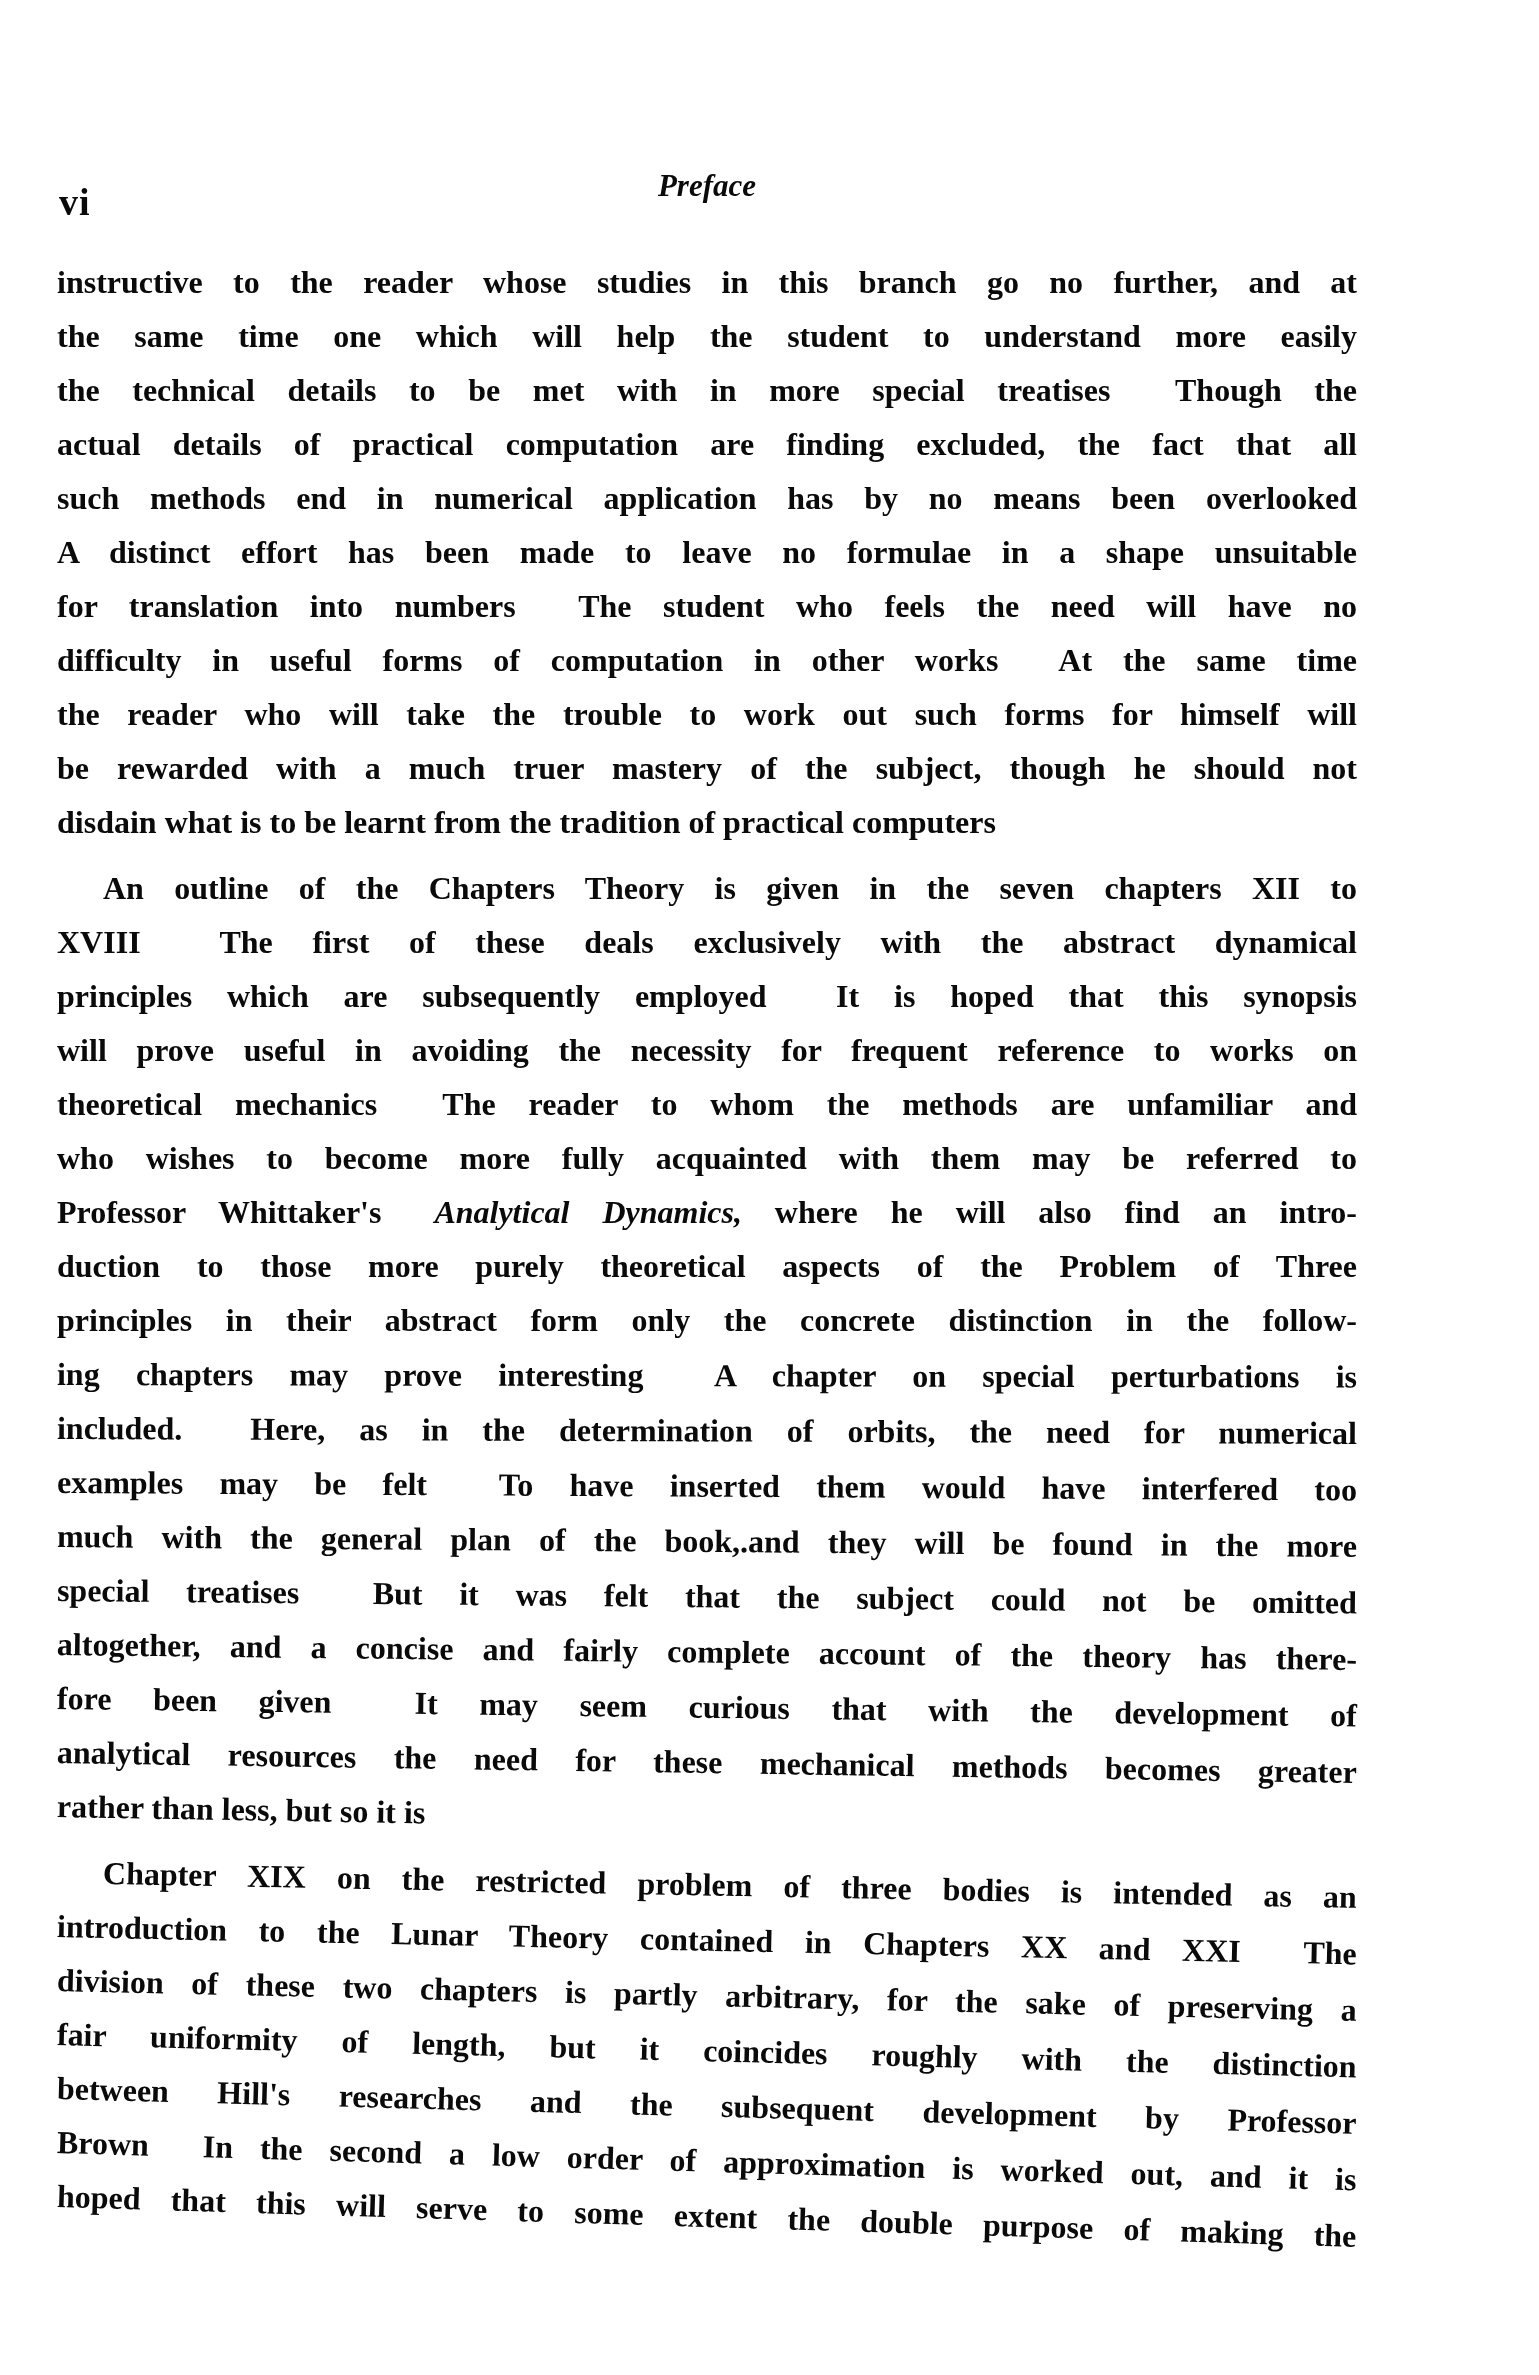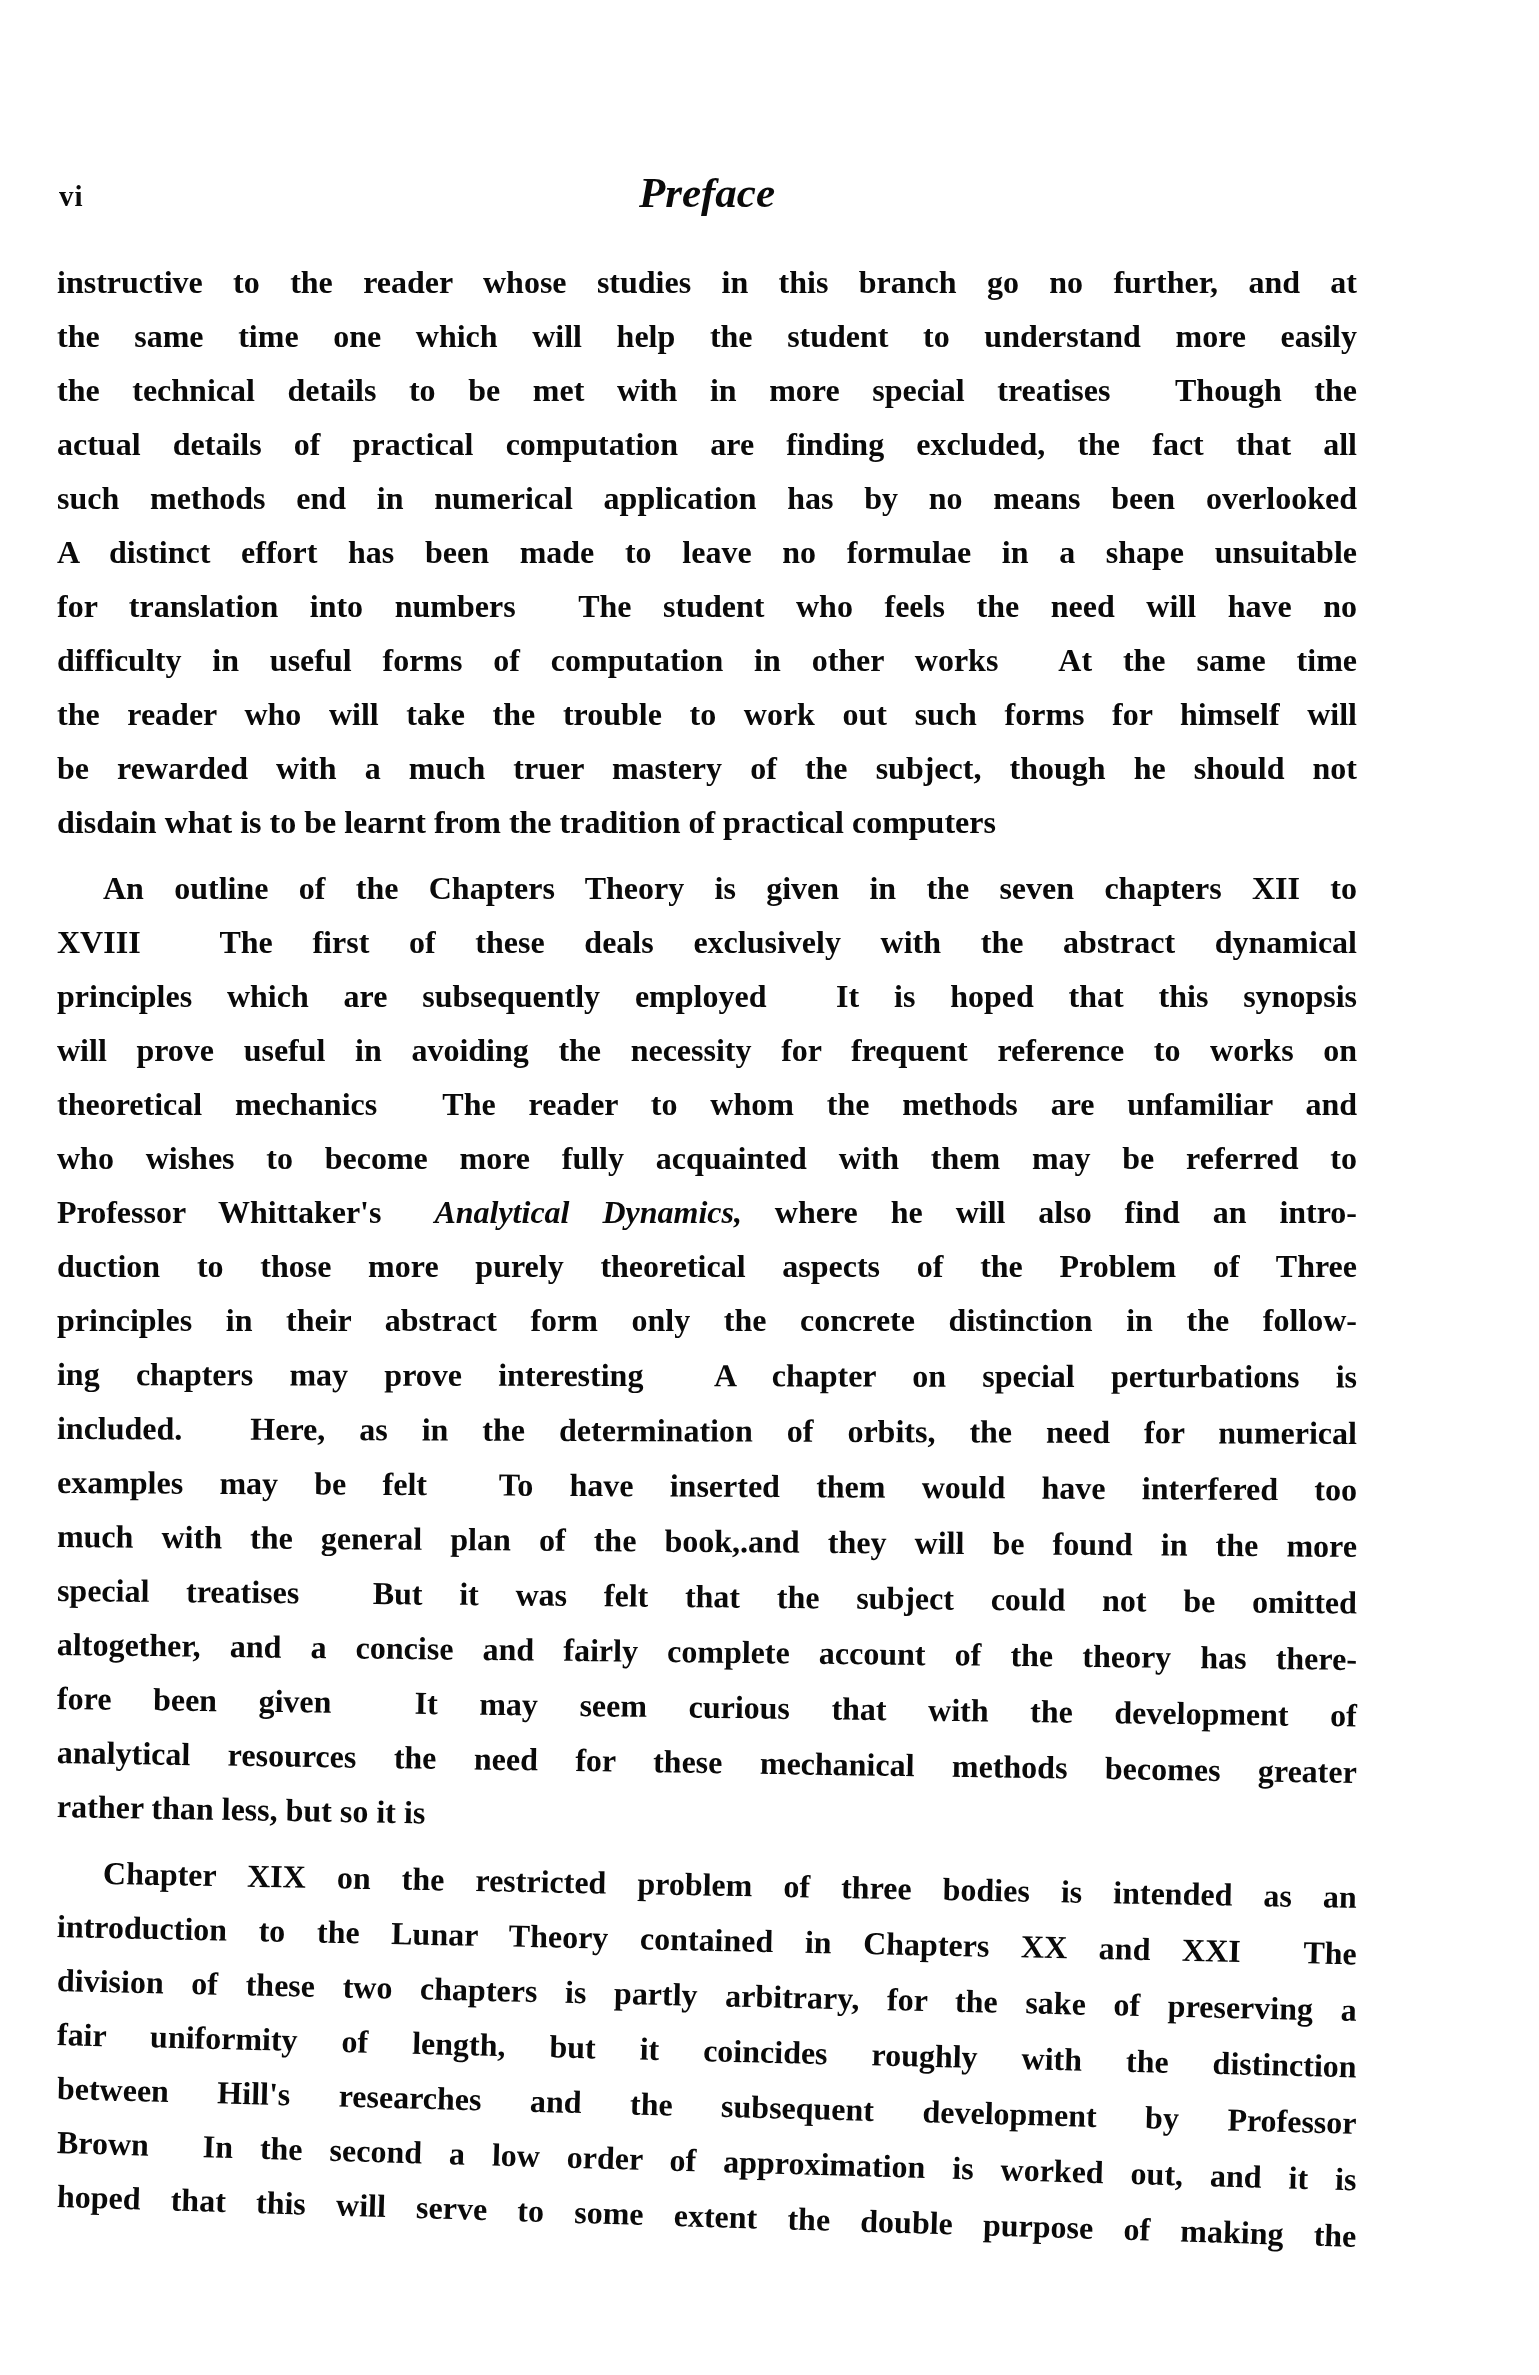--- a/index.html
+++ b/index.html
@@ -25,32 +25,32 @@
   .page-header {
     position: relative;
     width: 1300px;
     margin-left: 57px;
     height: 87px;
   }
   .page-number {
     position: absolute;
     left: 2px;
     top: 12px;
-    font-size: 29px;
+    font-size: 38px;
     font-weight: 700;
     letter-spacing: 1px;
   }
   .running-title {
     position: absolute;
     left: 0;
     right: 0;
     top: 0;
     text-align: center;
     font-style: italic;
-    font-size: 43px;
+    font-size: 31px;
     font-weight: 600;
   }
   .page-body {
     width: 1300px;
     margin-left: 57px;
   }
   .paragraph + .paragraph {
     margin-top: 12px;
   }
   .line {

